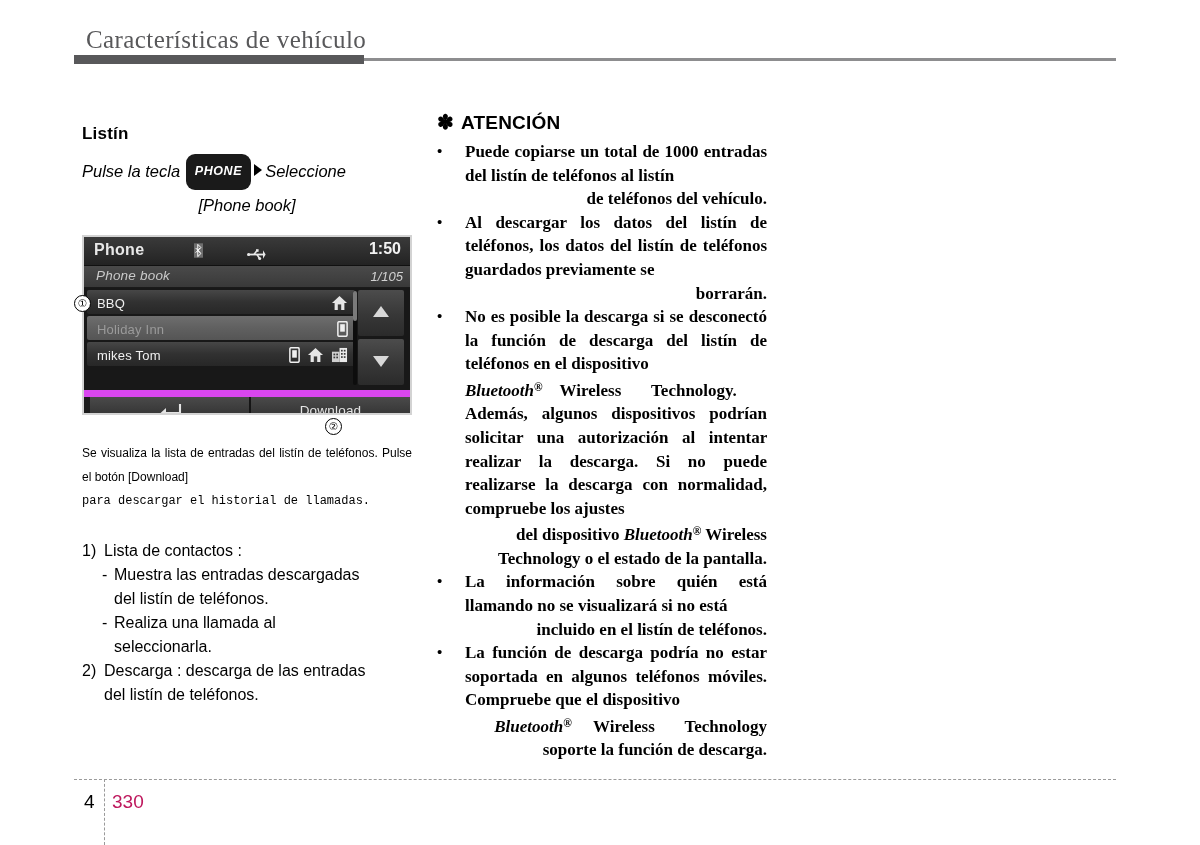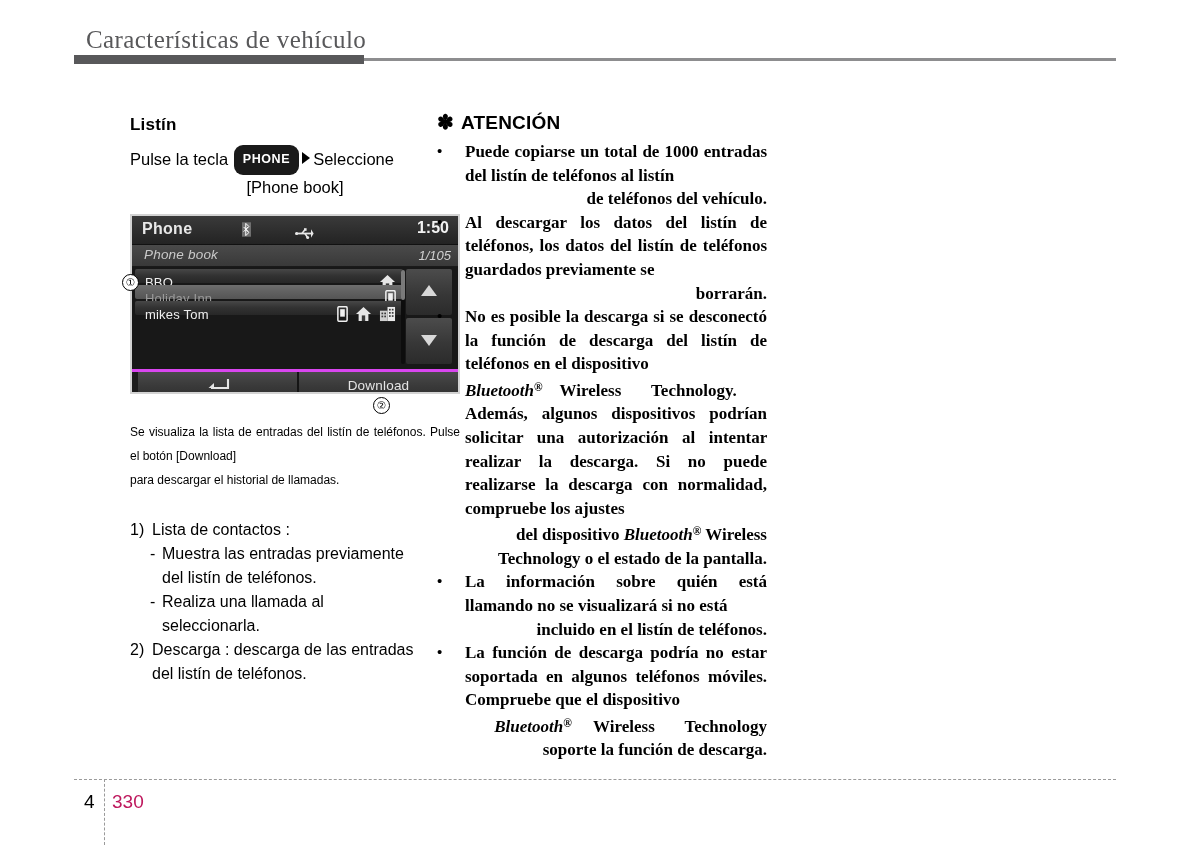--- a/index.html
+++ b/index.html
@@ -47,44 +47,44 @@
     top: 58px;
     width: 752px;
     height: 3px;
     background: #8d8d8f;
   }
 
   
   .col-left {
     position: absolute;
     left: 82px;
-    top: 115px;
+    top: 124px;
     width: 330px;
-    margin-left: 48px;
   }
   .col-right {
     position: absolute;
     left: 437px;
     top: 112px;
     width: 330px;
   }
 
   
   .section-title {
     font-size: 17px;
     font-weight: bold;
     color: #000;
     margin: 0 0 10px 0;
     letter-spacing: 0.2px;
   }
   .instruction {
     font-size: 16.5px;
-    line-height: 25px;
+    line-height: 31px;
     text-align: justify;
     margin: 0 0 8px 0;
+    font-style: italic;
   }
   .instruction .last-line {
     display: block;
     text-align: center;
   }
   .key-badge {
     display: inline-block;
     background: #1a1a1a;
     color: #ffffff;
     font-size: 12.5px;
@@ -179,21 +179,21 @@
     background: #181818;
     padding: 2px 0 0 0;
   }
   .list-col {
     position: absolute;
     left: 3px; top: 2px;
     width: 268px;
   }
   .list-row {
     position: relative;
-    height: 14px;
+    height: 24px;
     margin-bottom: 2px;
     border-radius: 2px;
     background: linear-gradient(to bottom, #474747 0%, #313131 50%, #272727 100%);
   }
   .list-row.selected {
     background: linear-gradient(to bottom, #6e6e6e 0%, #606060 50%, #555555 100%);
   }
   .list-label {
     position: absolute;
     left: 10px; top: 6px;
@@ -255,21 +255,21 @@
     width: 0; height: 0;
     border-left: 8px solid transparent;
     border-right: 8px solid transparent;
     border-top: 11px solid #d8d8d8;
   }
 
   .dev-footer {
     position: relative;
     height: 27px;
     display: flex;
-    border-top: 3px solid #d946ef;
+    border-top: 7px solid #d946ef;
     padding-left: 6px;
   }
   .foot-btn {
     flex: 1;
     position: relative;
     background: linear-gradient(to bottom, #4a4a4a 0%, #3a3a3a 50%, #2e2e2e 100%);
     display: flex;
     align-items: center;
     justify-content: center;
   }
@@ -295,21 +295,21 @@
   }
   .callout-1 { left: -8px; top: 60px; }
   .callout-2 { left: 243px; top: 183px; }
 
   .caption {
     margin-top: 26px;
     font-size: 12px;
     line-height: 24px;
     text-align: justify;
   }
-  .caption .last-line { display: block; text-align: left; }
+  .caption .last-line { display: block; text-align: left; font-family: Liberation Mono, monospace; }
 
   .num-list {
     margin-top: 26px;
     font-size: 16px;
     line-height: 24px;
   }
   .num-item { display: flex; margin-bottom: 0; }
   .num-marker { width: 22px; flex: 0 0 22px; }
   .num-text { flex: 1; text-align: justify; }
   .num-text .last-line { display: block; text-align: left; }
@@ -558,21 +558,21 @@
   <div class="num-list">
 
     <div class="num-item">
       <span class="num-marker">1)</span>
       <span class="num-text">Lista de contactos :</span>
     </div>
 
     <div class="sub-item">
       <span class="sub-marker">-</span>
       <span class="sub-text">
-        <span>Muestra las entradas previamente</span>
+        <span>Muestra las entradas descargadas</span>
         <span class="last-line">del listín de teléfonos.</span>
       </span>
     </div>
 
     <div class="sub-item">
       <span class="sub-marker">-</span>
       <span class="sub-text">
         <span>Realiza una llamada al</span>
         <span class="last-line">seleccionarla.</span>
       </span>

